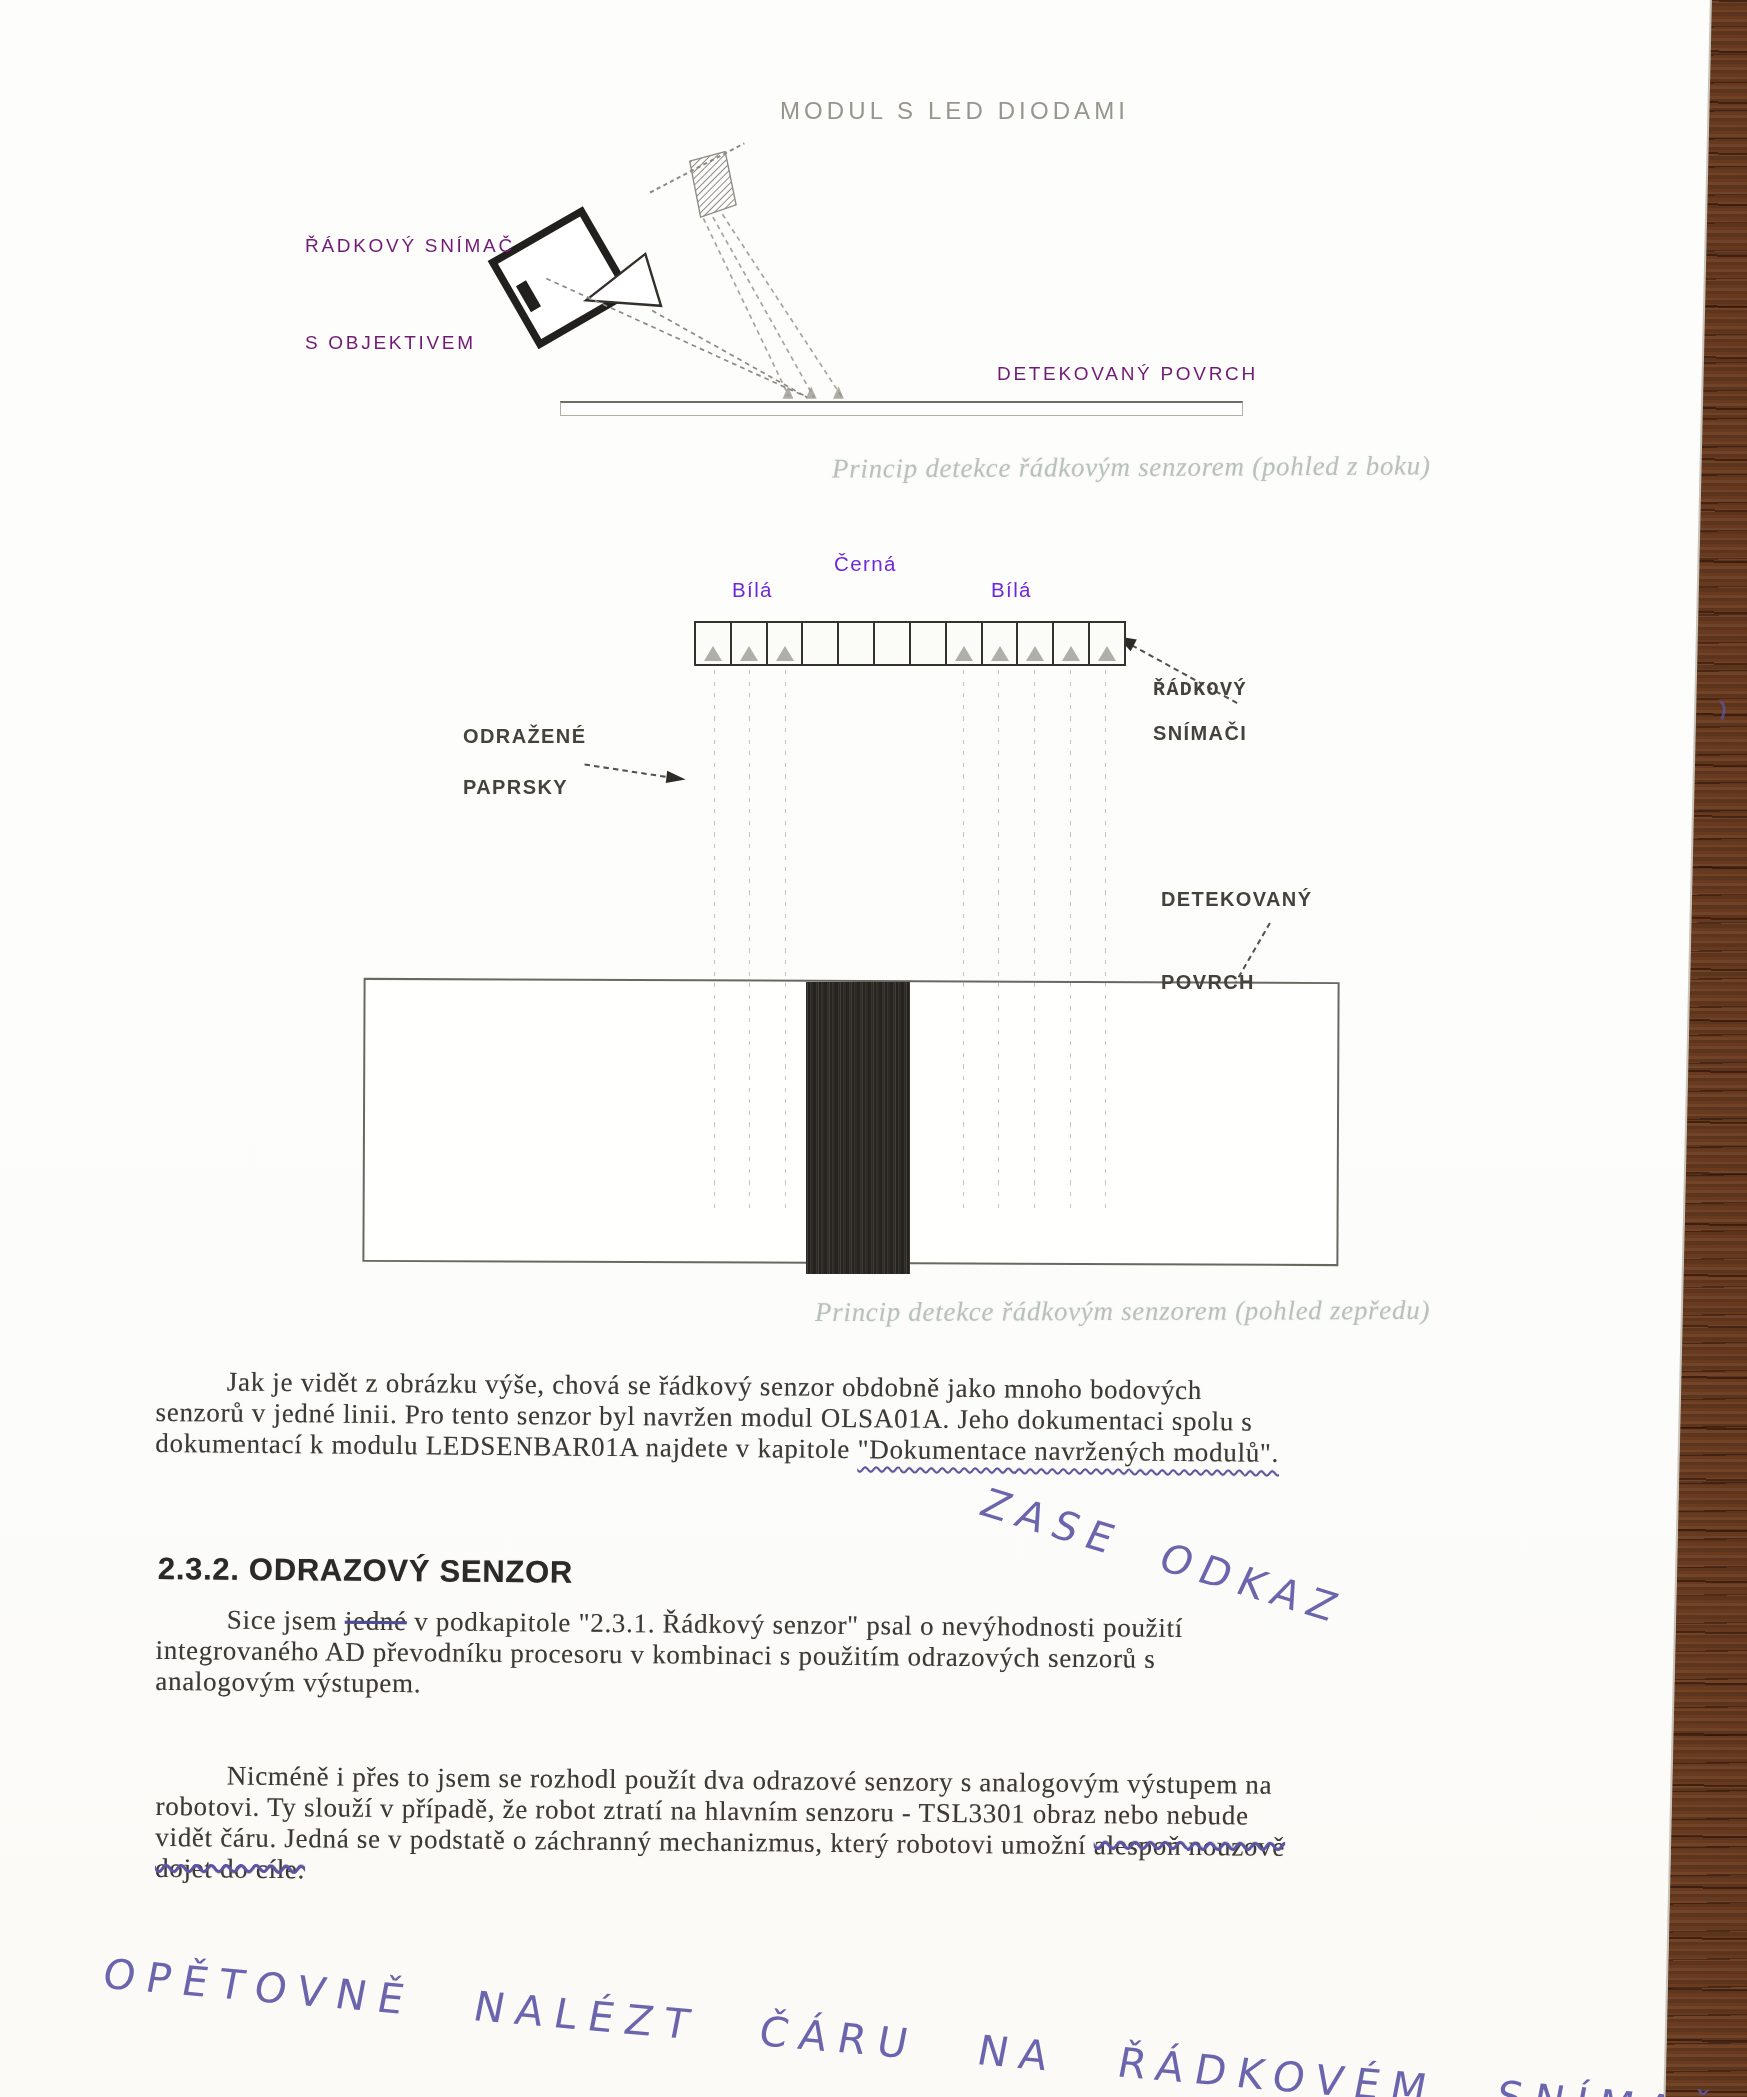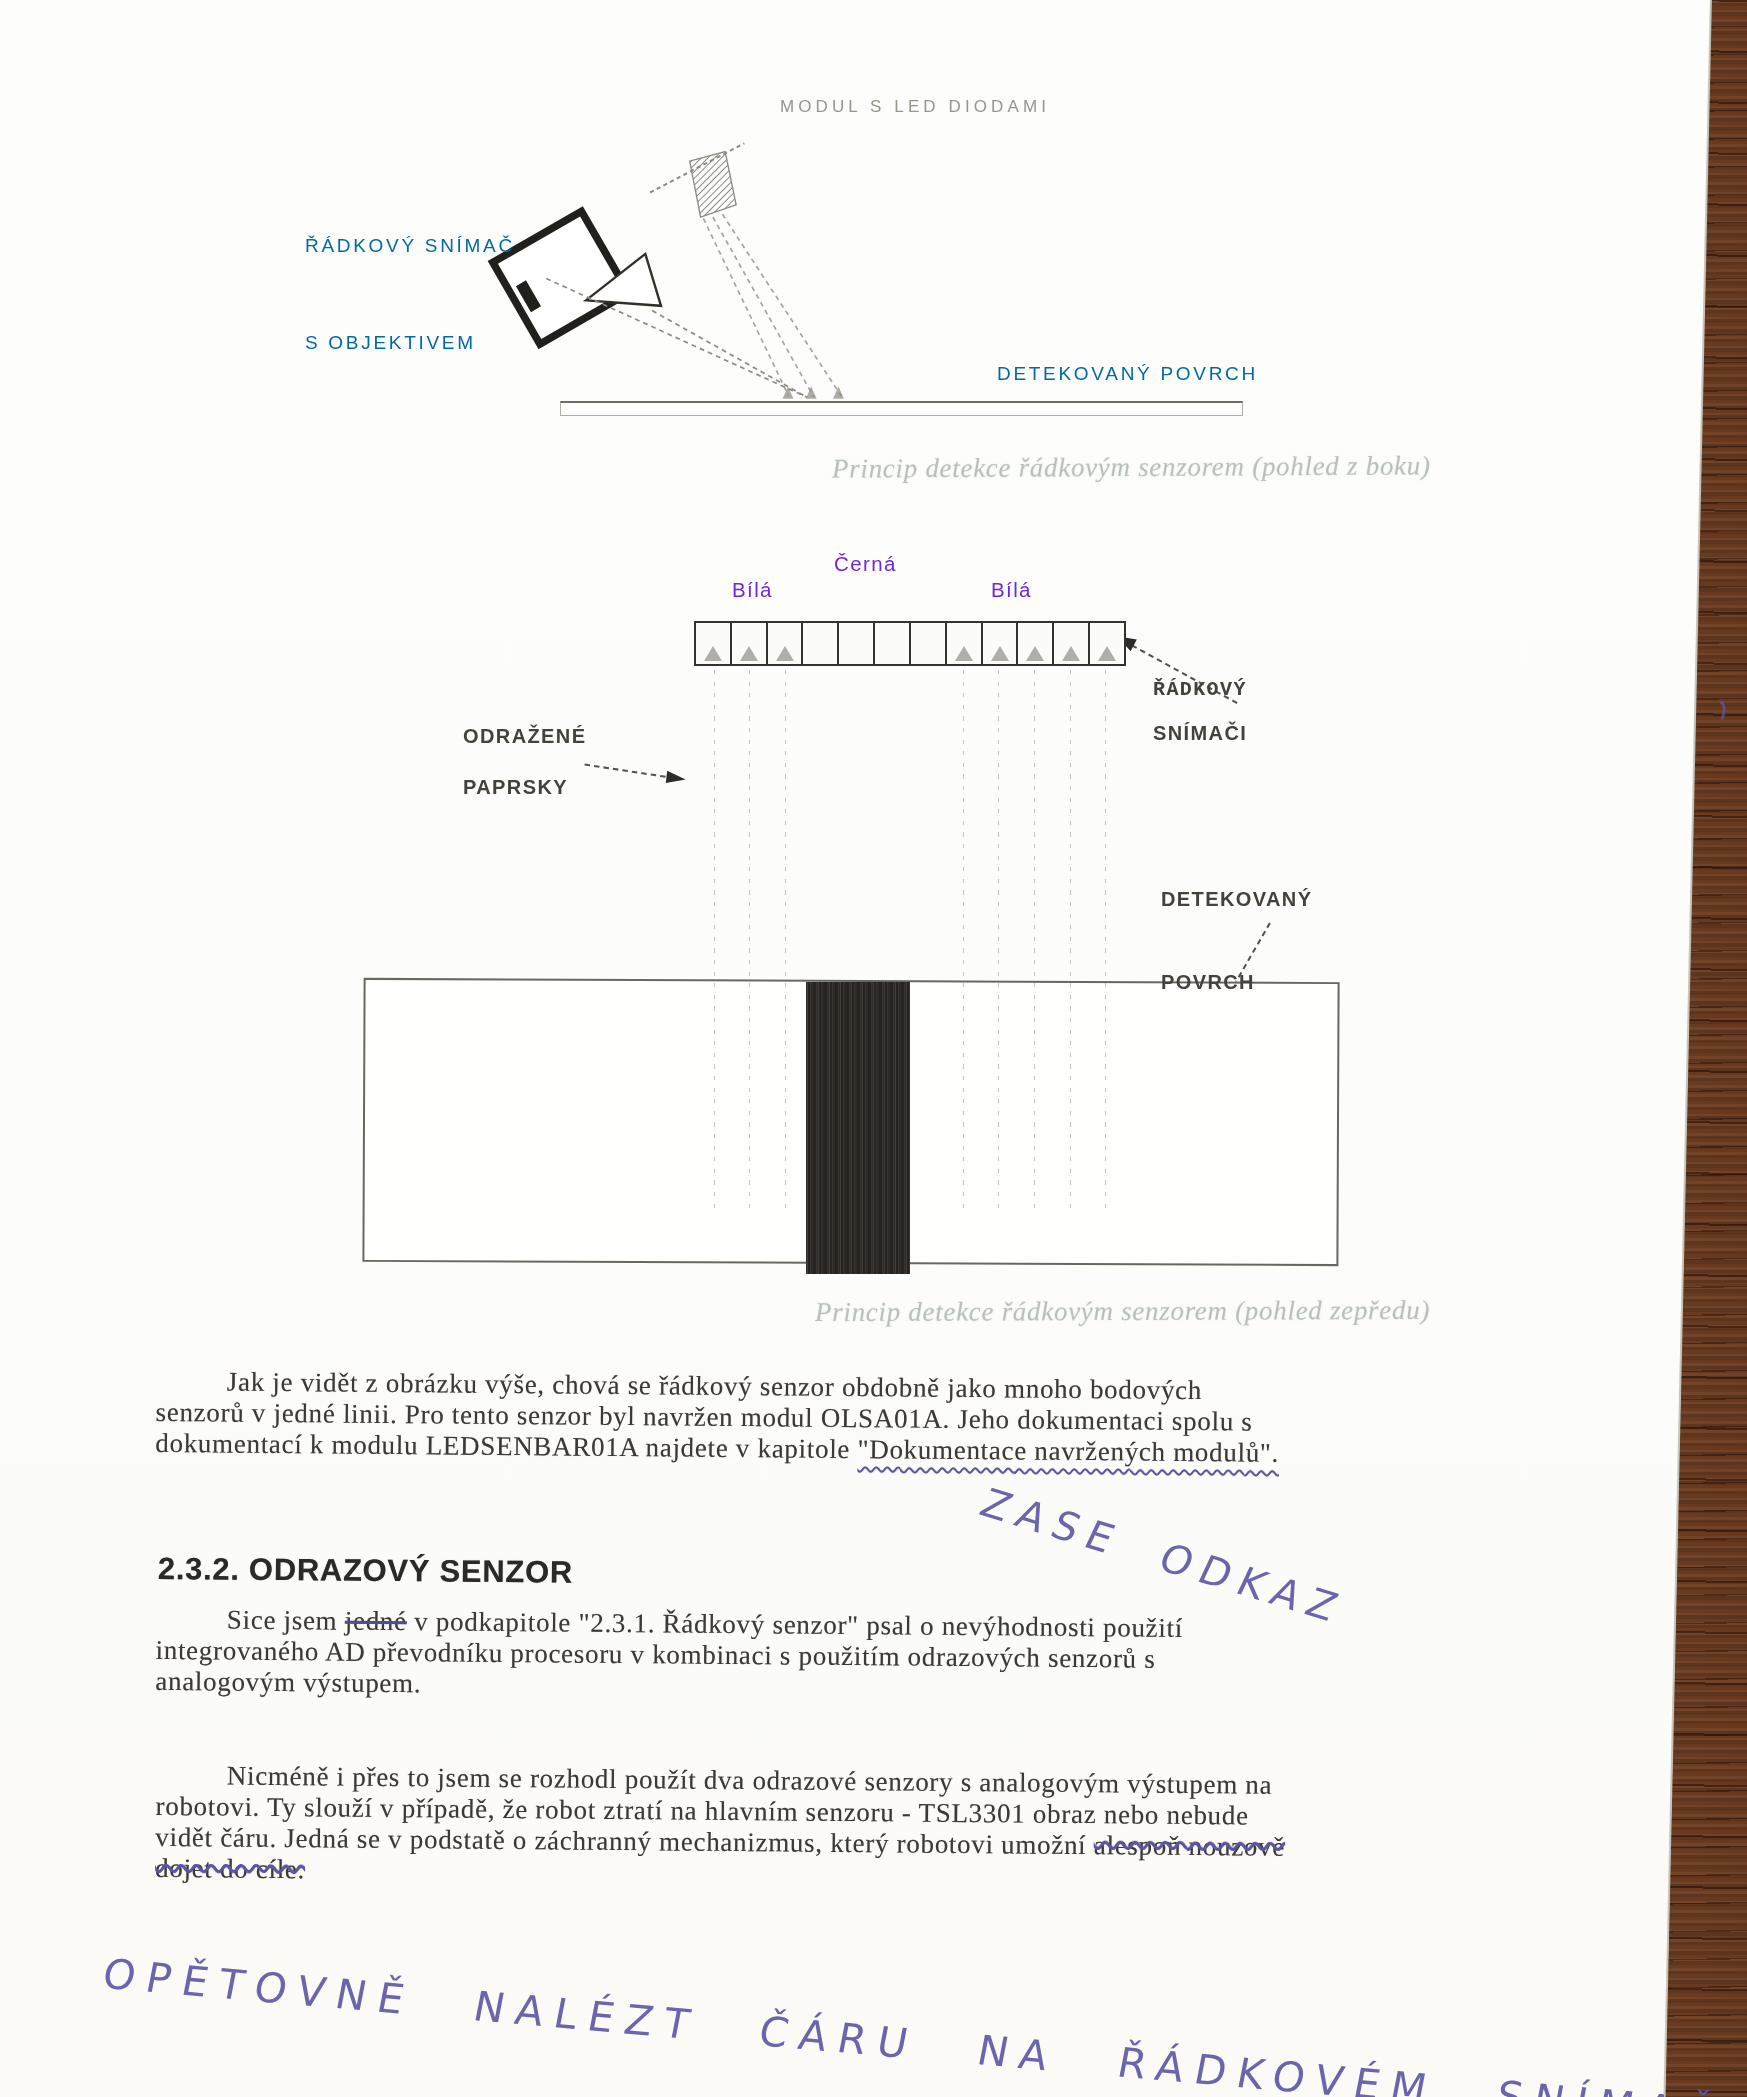--- a/index.html
+++ b/index.html
@@ -19,22 +19,22 @@
       linear-gradient(90deg,#5e3920,#8a5634 30%,#7c4a2a 70%,#66391f);
   }
   
   .paper{
     position:absolute;inset:0;z-index:1;
     background:linear-gradient(180deg,#fdfdfb 0%,#fcfcfa 60%,#fbfaf7 100%);
     clip-path:polygon(0 0,1711px 0,1665px 2097px,0 2097px);
   }
   
   .lbl{position:absolute;white-space:nowrap;z-index:4;}
-  .lbl-light{color:#98958c;font-size:17px;letter-spacing:4.1px;}
-  .lbl-mid{color:#0369a1;font-size:19px;letter-spacing:2.7px;}
+  .lbl-light{color:#98958c;font-size:24px;letter-spacing:4.1px;}
+  .lbl-mid{color:#701a75;font-size:19px;letter-spacing:2.7px;}
   .lbl-dark{color:#45423c;font-size:20px;letter-spacing:1.4px;font-weight:bold;}
   .lbl-zone{color:#6d28d9;font-size:20.5px;letter-spacing:1.4px;}
   .caption{
     position:absolute;white-space:nowrap;z-index:4;
     font-family:"Liberation Serif",serif;font-style:italic;
     font-size:27px;letter-spacing:0.7px;color:rgba(152,163,155,.55);
     text-shadow:0 0 1.4px rgba(160,175,165,.35);
   }
   
   .strip{

